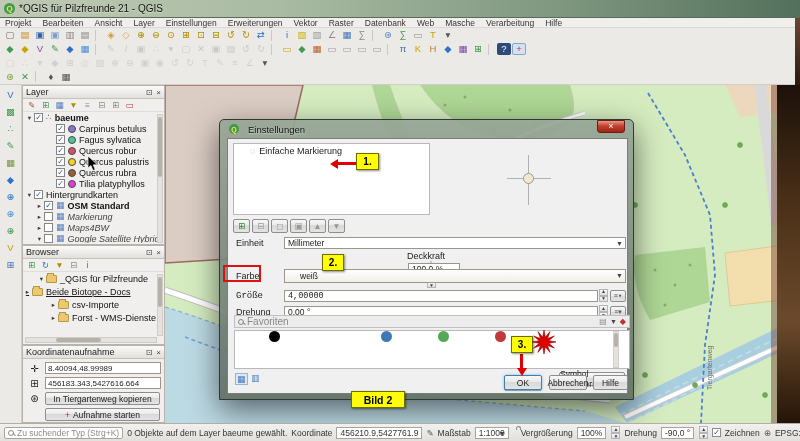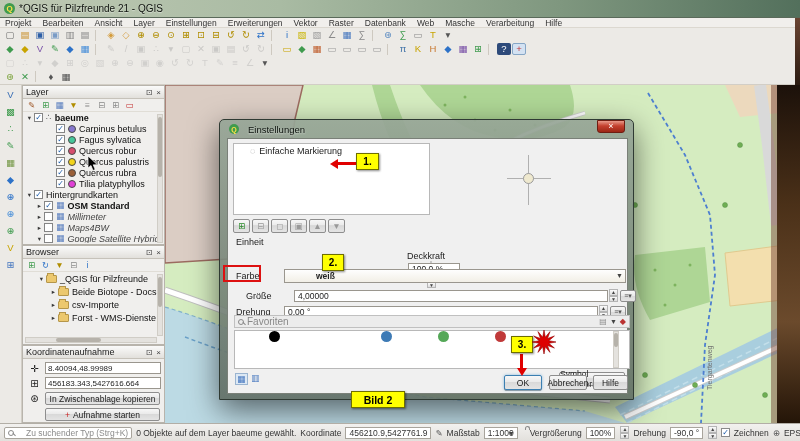--- a/index.html
+++ b/index.html
@@ -409,21 +409,21 @@
           <span class="tlbl bold">OSM Standard</span>
         </div>
 
         <div class="trow" style="padding-left: 12px;">
           <span class="arr">▸</span>
           <span class="cb">
             <i></i>
           </span>
 
           <span class="lic" style="color: rgb(90, 127, 191); display: inline;">▦</span>
-          <span class="tlbl italic">Millimeter</span>
+          <span class="tlbl italic">Markierung</span>
         </div>
 
         <div class="trow" style="padding-left: 12px;">
           <span class="arr">▸</span>
           <span class="cb">
             <i></i>
           </span>
 
           <span class="lic" style="color: rgb(90, 127, 191); display: inline;">▦</span>
           <span class="tlbl italic">Maps4BW</span>
@@ -462,21 +462,21 @@
         <span class="ico" style="color: rgb(45, 114, 200);">i</span>
       </div>
     <div style="position:relative;height:64px;overflow:hidden;">
 
         <div class="brow" style="padding-left: 14px;">
           <span class="arr">▾</span>
           <span class="fold"></span>
           <span class="tlbl">_QGIS für Pilzfreunde</span>
         </div>
 
-        <div class="brow" style="padding-left: 26px;">
+        <div class="brow" style=" text-decoration: underline;">
           <span class="arr">▸</span>
           <span class="fold"></span>
           <span class="tlbl">Beide Biotope - Docs</span>
         </div>
 
         <div class="brow" style="padding-left: 26px;">
           <span class="arr">▸</span>
           <span class="fold"></span>
           <span class="tlbl">csv-Importe</span>
         </div>
@@ -506,21 +506,21 @@
     <div class="crow">
       <span class="cico">✛</span>
       <input class="cinput" value="8.40094,48.99989" style="">
     </div>
     <div class="crow">
       <span class="cico">⊞</span>
       <input class="cinput" value="456183.343,5427616.664" style="">
     </div>
     <div class="crow">
       <span class="cico">⊛</span>
-      <div class="w7btn" style="flex:1;height:13px;">In Zwischenablage kopieren</div>
+      <div class="w7btn" style="flex:1;height:13px;">In Tiergartenweg kopieren</div>
     </div>
     <div class="crow">
       <div class="w7btn" style="flex:1;height:13px;margin-left:18px;">
         <span style="color:#c22;margin-right:3px;">+</span>
         <span>Aufnahme starten</span>
       </div>
     </div>
   </div>
 
   <div class="dlg">
@@ -547,40 +547,44 @@
       <span class="w7btn b" style="color: rgb(43, 138, 43);">⊞</span>
           <span class="w7btn b dim" style="color: rgb(153, 153, 153);">⊟</span>
           <span class="w7btn b dim" style="color: rgb(153, 153, 153);">◻</span>
           <span class="w7btn b dim" style="color: rgb(153, 153, 153);">▣</span>
           <span class="w7btn b dim" style="color: rgb(153, 153, 153);">▲</span>
           <span class="w7btn b dim" style="color: rgb(153, 153, 153);">▼</span>
         </div>
 
       <div class="frow" style="left:8px;top:98px;width:390px;">
         <span class="flabel">Einheit</span>
+        <div class="fctl" style="flex:1;">
+          <span>Millimeter</span>
+            <span class="cmbarr">▼</span>
+        </div>
       </div>
       <div class="frow" style="left:8px;top:112px;width:390px;flex-direction:column;">
         <span class="flabel">Deckkraft</span>
         <div style="flex:1;height:3px;background:linear-gradient(#dcdcdc,#c8c8c8);border:1px solid #aaa;border-radius:2px;"></div>
         <div class="fctl" style="width:52px;margin-left:6px;">
             <span>100,0 %</span>
           </div>
         <span class="spin">
             <i>▲</i>
             <i>▼</i>
           </span>
       </div>
       <div class="frow" style="left:8px;top:130px;width:390px;">
         <span class="flabel">Farbe</span>
         <div class="fctl" style="flex:1;height:14px;background:linear-gradient(#fefefe,#f2efe6);">
-          <span style="margin-left:28px;font-weight:bold;">weiß</span>
+          <span style="margin-left:12px;font-weight:normal;">weiß</span>
           <span class="cmbarr">▼</span>
         </div>
       </div>
-      <div class="frow" style="left:18px;top:150px;width:390px;">
+      <div class="frow" style="left:8px;top:150px;width:390px;font-family:Liberation Mono, monospace;">
         <span class="flabel">Größe</span>
         <div class="fctl" style="flex:1;">
             <span>4,00000</span>
           </div>
         <span class="spin">
             <i>▲</i>
             <i>▼</i>
           </span>
         <span class="ddbtn w7btn">≡▾</span>
       </div>
@@ -634,21 +638,21 @@
     <div class="callout" style="left:291px;top:216px;width:22px;height:17px;">3.</div>
     <div class="varrow" style="left:300px;top:234px;height:15px;"></div>
     <svg width="28" height="28" style="position:absolute;left:310px;top:208px;z-index:8;">
       <polygon transform="translate(14,14)" fill="#dd0000" stroke="#8e0000" stroke-width="0.6" points="12,0 4.8,1.3 10.4,6 3.5,3.5 6,10.4 1.3,4.8 0,12 -1.3,4.8 -6,10.4 -3.5,3.5 -10.4,6 -4.8,1.3 -12,0 -4.8,-1.3 -10.4,-6 -3.5,-3.5 -6,-10.4 -1.3,-4.8 0,-12 1.3,-4.8 6,-10.4 3.5,-3.5 10.4,-6 4.8,-1.3"></polygon>
     </svg>
   </div>
 
   <div class="callout caption">Bild 2</div>
 
   <div class="statusbar">
-    <div class="sbox" style="width:150px;border-radius:2px;gap:12px;">
+    <div class="sbox" style="width:150px;border-radius:2px;gap:3px;">
       <span class="mag"></span>
       <span style="color:#8a8a8a;">Zu suchender Typ (Strg+K)</span>
     </div>
     <span>0 Objekte auf dem Layer baeume gewählt.</span>
     <span style="margin-left:auto;">Koordinate</span>
     <div class="sbox" style="width:88px;text-align:center;">
         <span>456210.9,5427761.9</span>
       </div>
     <span style="color:#555;">✎</span>
     <span>Maßstab</span>

